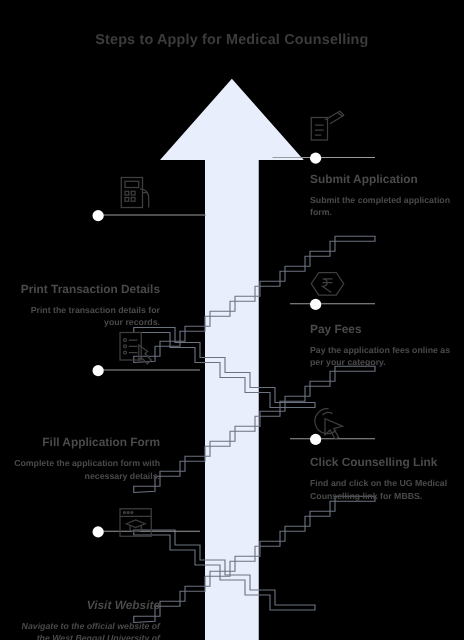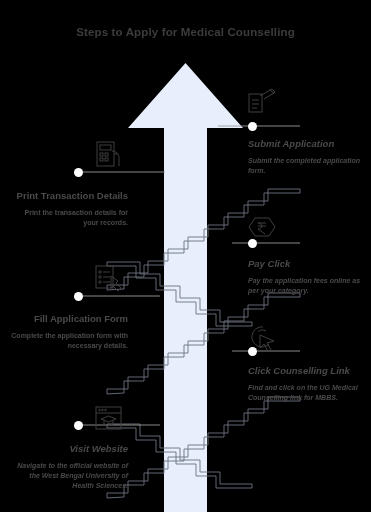--- a/index.html
+++ b/index.html
@@ -36,22 +36,22 @@
     text-align: center;
     font-size: 11.5px;
     font-weight: bold;
     color: #3c3c3c;
     letter-spacing: 0.15px;
   }
   .step {
     position: absolute;
     width: 118px;
   }
-  .step.right { text-align: left; font-style: italic; }
-  .step.left  { text-align: right; }
+  .step.right { text-align: left; }
+  .step.left  { text-align: right; margin-top: 36px; }
   .step-title {
     font-size: 9.5px;
     font-weight: bold;
     color: #4a4a4a;
     line-height: 12.5px;
     margin: 0 0 5px 0;
   }
   .step-desc {
     font-size: 7px;
     font-weight: bold;
@@ -207,21 +207,21 @@
     <p class="step-title">Submit Application</p>
     <p class="step-desc">Submit the completed application form.</p>
   </div>
 
   <div class="step left" style="left:10px; top:190px;">
     <p class="step-title">Print Transaction Details</p>
     <p class="step-desc">Print the transaction details for your records.</p>
   </div>
 
   <div class="step right" style="left:248px; top:258px;">
-    <p class="step-title">Pay Click</p>
+    <p class="step-title">Pay Fees</p>
     <p class="step-desc">Pay the application fees online as per your category.</p>
   </div>
 
   <div class="step right" style="left:248px; top:365px;">
     <p class="step-title">Click Counselling Link</p>
     <p class="step-desc">Find and click on the UG Medical Counselling link for MBBS.</p>
   </div>
 
   <div class="step left" style="left:10px; top:313px;">
     <p class="step-title">Fill Application Form</p>

